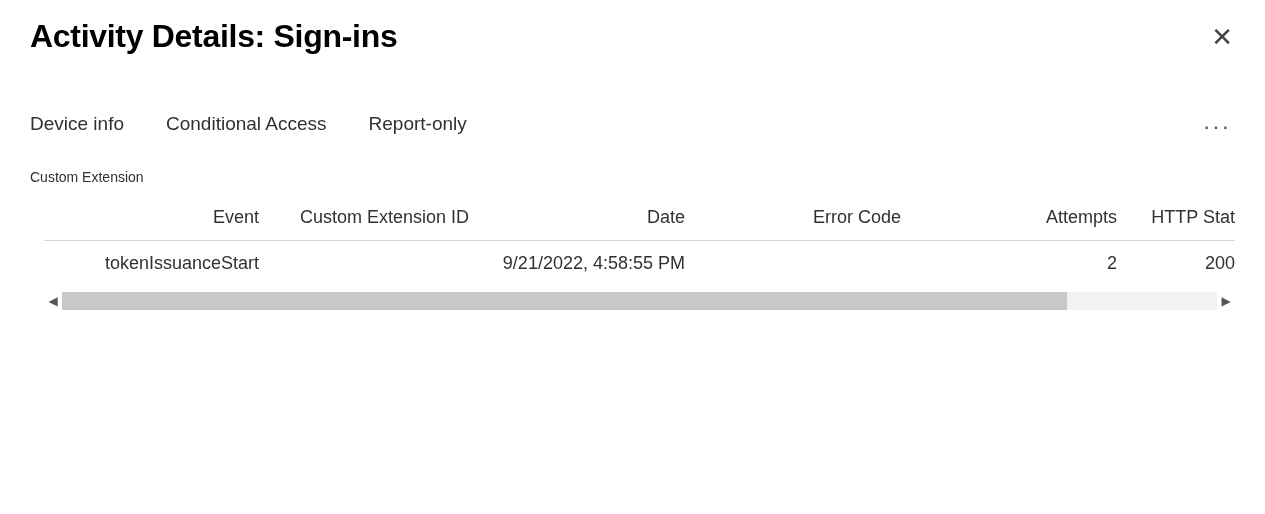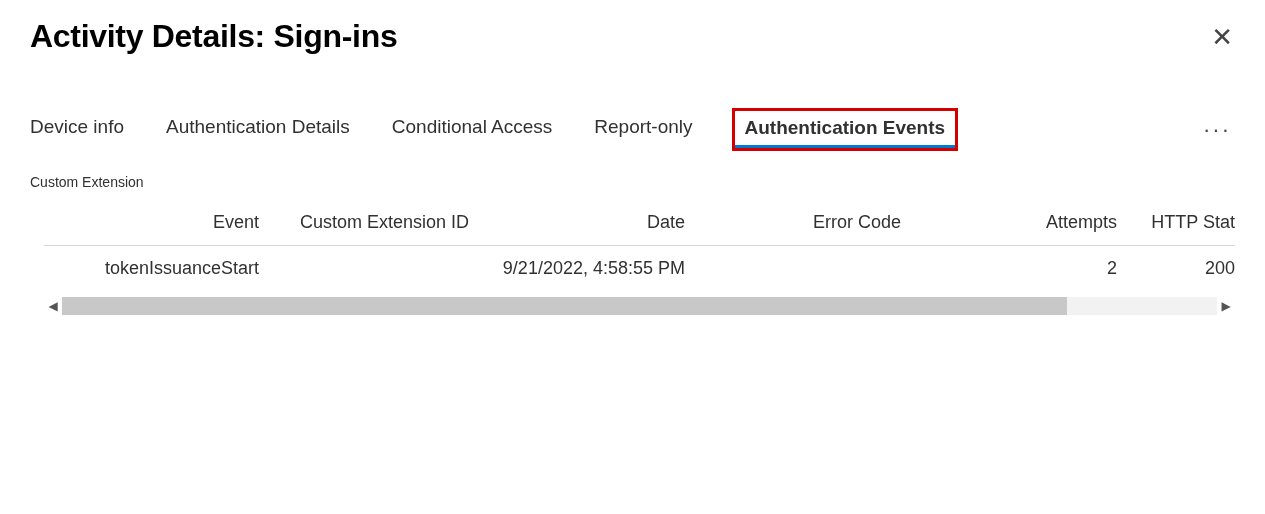--- a/index.html
+++ b/index.html
@@ -140,24 +140,22 @@
 
 <div class="panel">
 
   <div class="panel-header">
     <h1 class="panel-title">Activity Details: Sign-ins</h1>
     <button class="close-btn">✕</button>
   </div>
 
   <div class="tabbar">
     <div class="tab">Device info</div>
-    <div class="tab">Authentication Details</div>
     <div class="tab">Conditional Access</div>
     <div class="tab">Report-only</div>
-    <div class="tab highlighted-box">Authentication Events</div>
     <div class="ellipsis">···</div>
   </div>
 
   <div class="section-label">Custom Extension</div>
 
   <div class="table-wrap">
     <table>
       <colgroup>
         <col class="col-event">
         <col class="col-cext">

